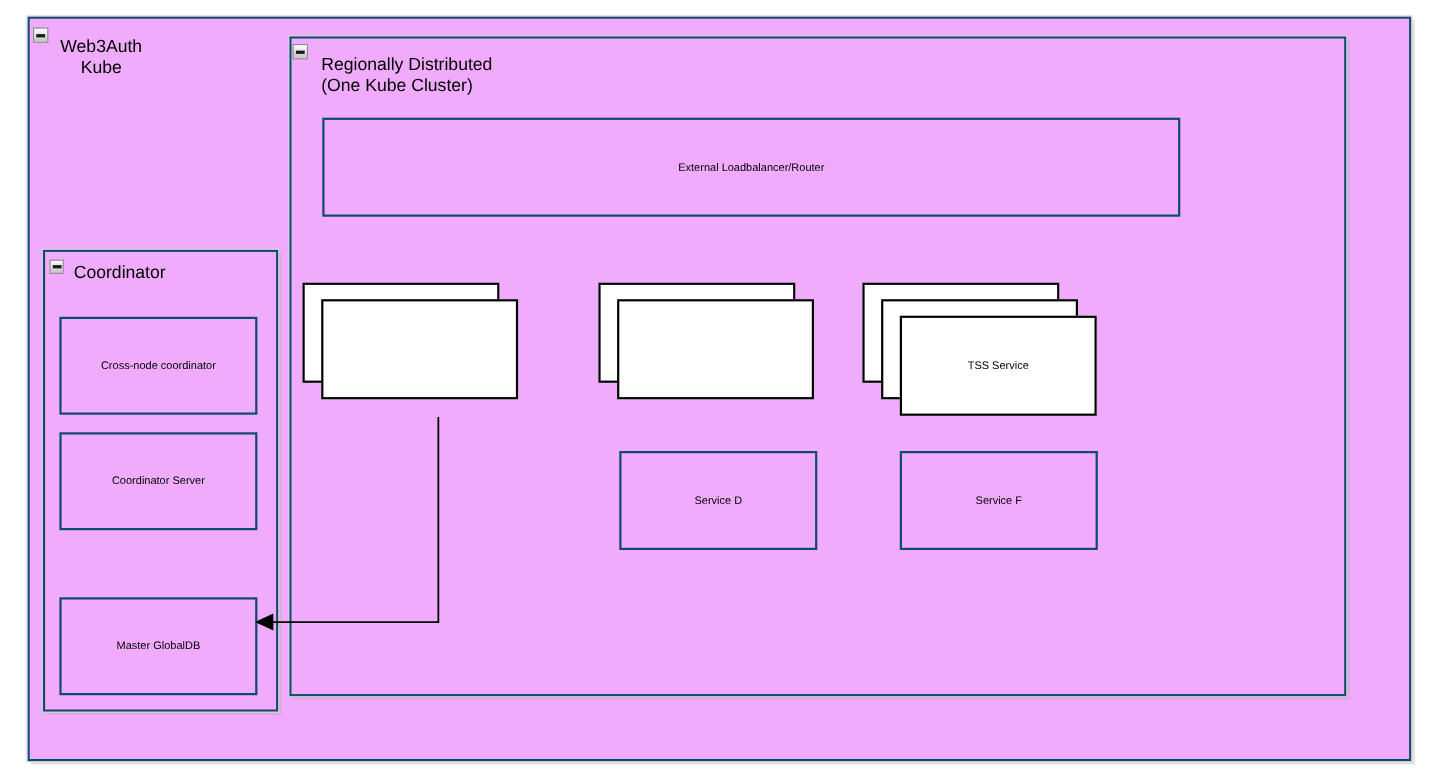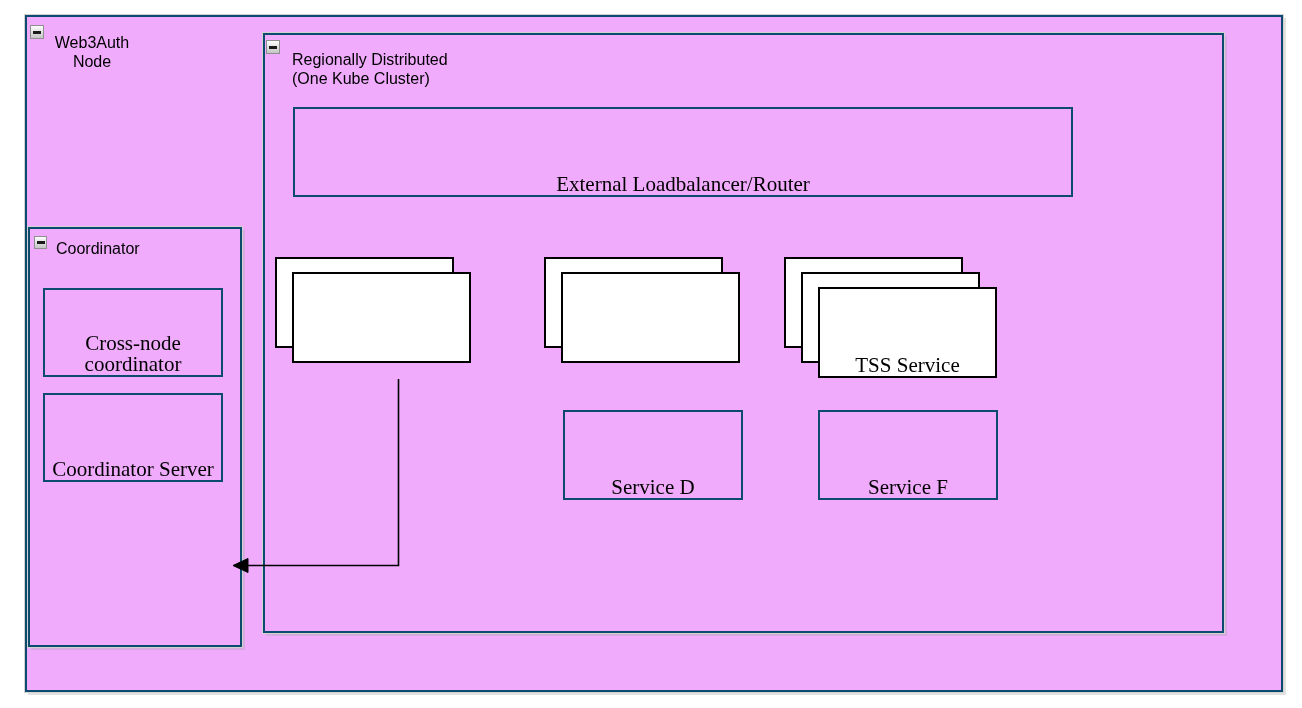--- a/index.html
+++ b/index.html
@@ -13,22 +13,22 @@
   .shadow{outline:1px solid #d2d2d2;box-shadow:3px 3px 0 rgba(170,170,170,.35);}
   .collapse{
     position:absolute;width:14px;height:14px;box-sizing:border-box;
     border:1px solid #8f8f8f;background:linear-gradient(#fefefe,#c4c4c4);
     display:flex;align-items:center;justify-content:center;
   }
   .collapse .minus{display:block;width:8px;height:3px;background:#1a1a1a;}
   .title{position:absolute;font-size:16px;line-height:19px;white-space:nowrap;}
   .title.center{text-align:center;}
   .node-label{
-    width:100%;height:100%;display:flex;align-items:flex-end;justify-content:center;
-    text-align:center;font-size:21px;line-height:21px;font-family:Liberation Serif, serif;
+    width:100%;height:100%;display:flex;align-items:center;justify-content:center;
+    text-align:center;font-size:10px;line-height:21px;
   }
   .node-label span{display:inline-block;}
   .wrap130 span{max-width:130px;}
   .wrap120 span{max-width:120px;}
   
   #outer{left:25px;top:15px;width:1258px;height:677px;}
   #outer>.collapse{left:3px;top:8px;}
   #outer-label{left:13px;top:16px;width:104px;}
   
   #region{left:236px;top:16px;width:961px;height:600px;}
@@ -43,42 +43,42 @@
   #stack-tss{left:519px;border-radius:28px;}
   .card{position:absolute;width:179px;height:91px;background:#fff;border:2px solid #000;box-sizing:border-box;}
   .card.l0{left:0;top:0;}
   .card.l1{left:17px;top:15px;}
   .card.l2{left:34px;top:30px;}
   
   .svc{width:180px;height:90px;top:375px;}
   #service-d{left:298px;}
   #service-f{left:553px;}
   
-  #coordinator{left:1px;top:210px;width:214px;height:420px;}
+  #coordinator{left:12px;top:210px;width:214px;height:420px;}
   #coordinator>.collapse{left:4px;top:7px;width:13px;height:13px;}
   #coordinator-label{left:26px;top:10px;}
   .coord-child{left:13px;width:180px;height:89px;}
   #coord-child-0{top:59px;}
   #coord-child-1{top:164px;}
   #coord-child-2{top:314px;}
   
   #edge-layer{position:absolute;left:0;top:0;width:1302px;height:708px;z-index:20;}
 </style>
 </head>
 <body>
 
 <div class="canvas">
 
   <div class="box shadow" id="outer">
     <div class="collapse">
         <span class="minus"></span>
       </div>
     <div class="title center" id="outer-label">
       <div>Web3Auth</div>
-      <div>Node</div>
+      <div>Kube</div>
     </div>
 
     <div class="box shadow" id="region">
       <div class="collapse">
           <span class="minus"></span>
         </div>
       <div class="title center" id="region-label">
         <div>Regionally Distributed</div>
         <div>(One Kube Cluster)</div>
       </div>
@@ -133,20 +133,25 @@
           <span>Cross-node coordinator</span>
         </div>
       </div>
 
       <div class="box coord-child" id="coord-child-1">
         <div class="node-label">
           <span>Coordinator Server</span>
         </div>
       </div>
 
+      <div class="box coord-child" id="coord-child-2">
+        <div class="node-label">
+          <span>Master GlobalDB</span>
+        </div>
+      </div>
     </div>
   </div>
 
   <svg id="edge-layer" viewBox="0 0 1302 708" xmlns="http://www.w3.org/2000/svg">
     <path d="M 398.5 379 L 398.5 565.5 L 247 565.5" fill="none" stroke="#000" stroke-width="1.6"></path>
     <polygon points="233,565.5 248,558.5 248,572.5" fill="#000" stroke="#000" stroke-width="1"></polygon>
   </svg>
 
 </div>
 

